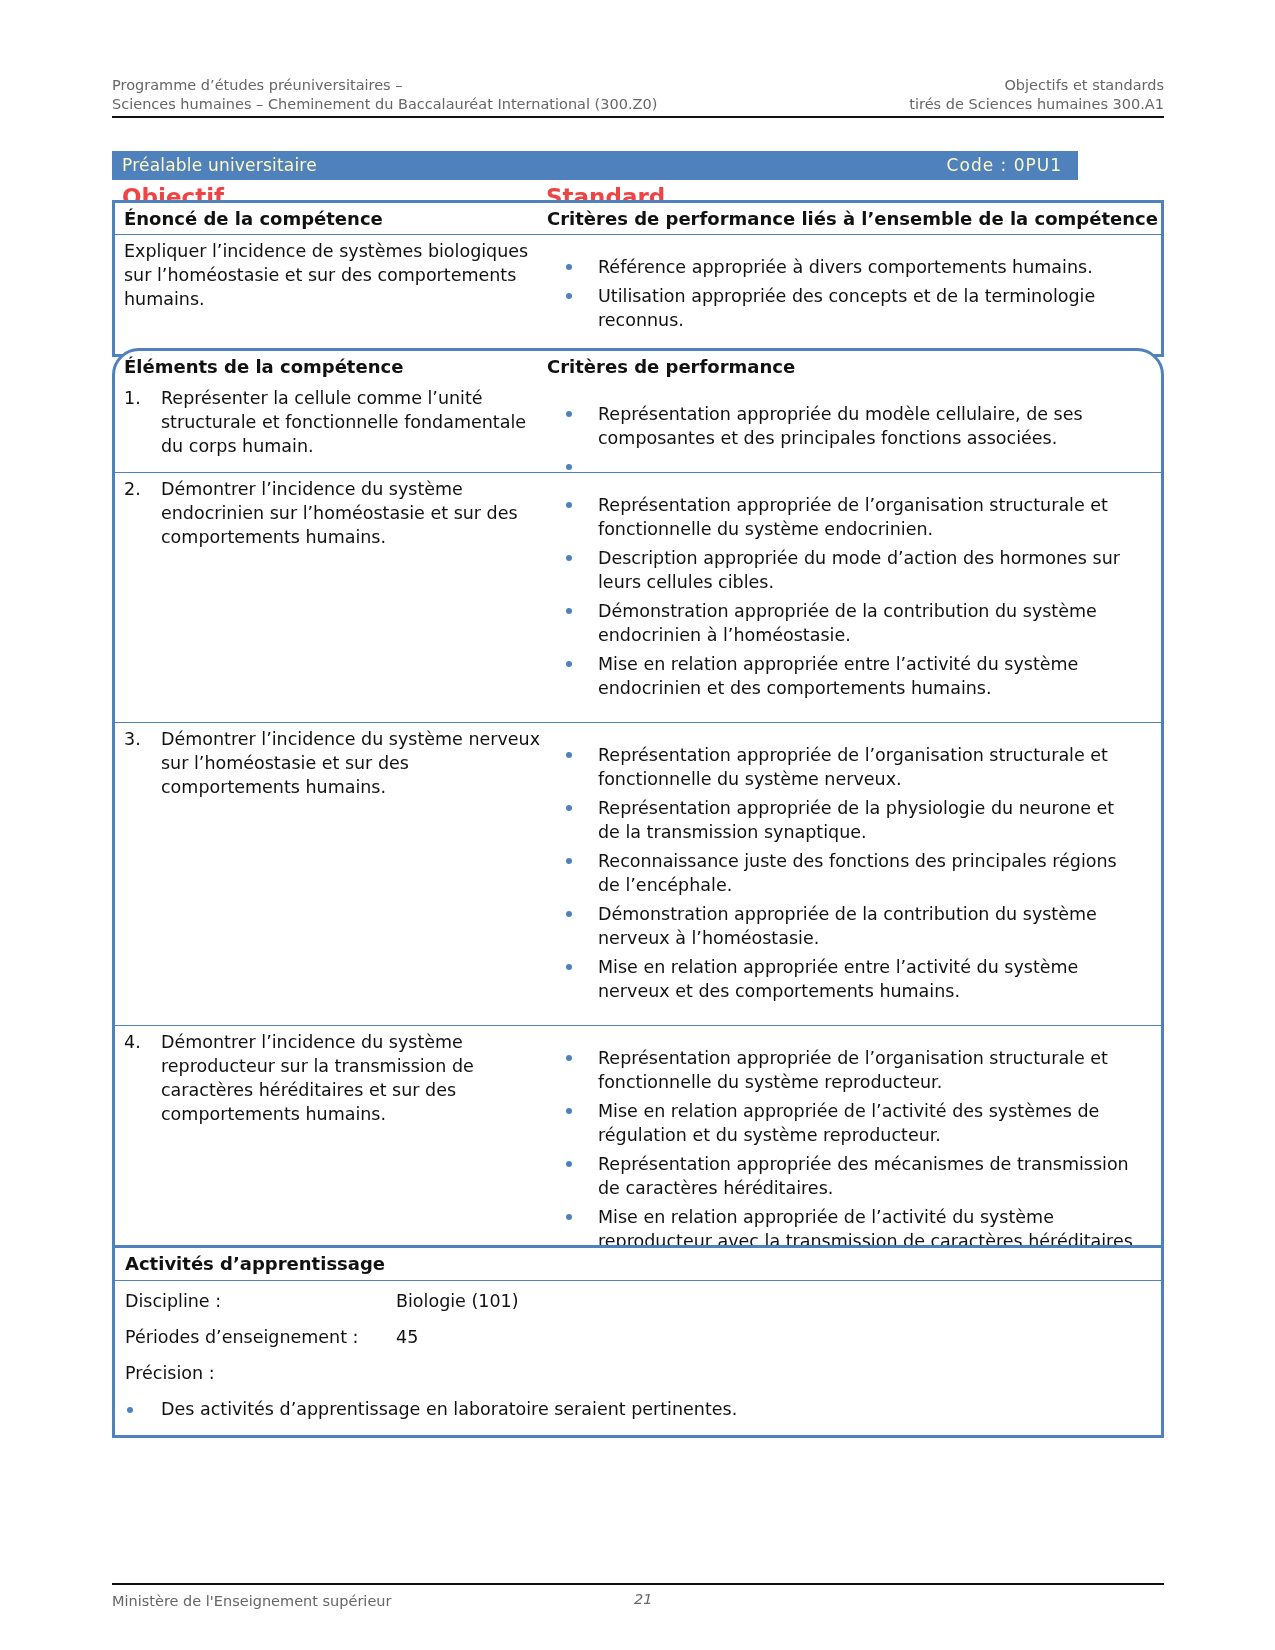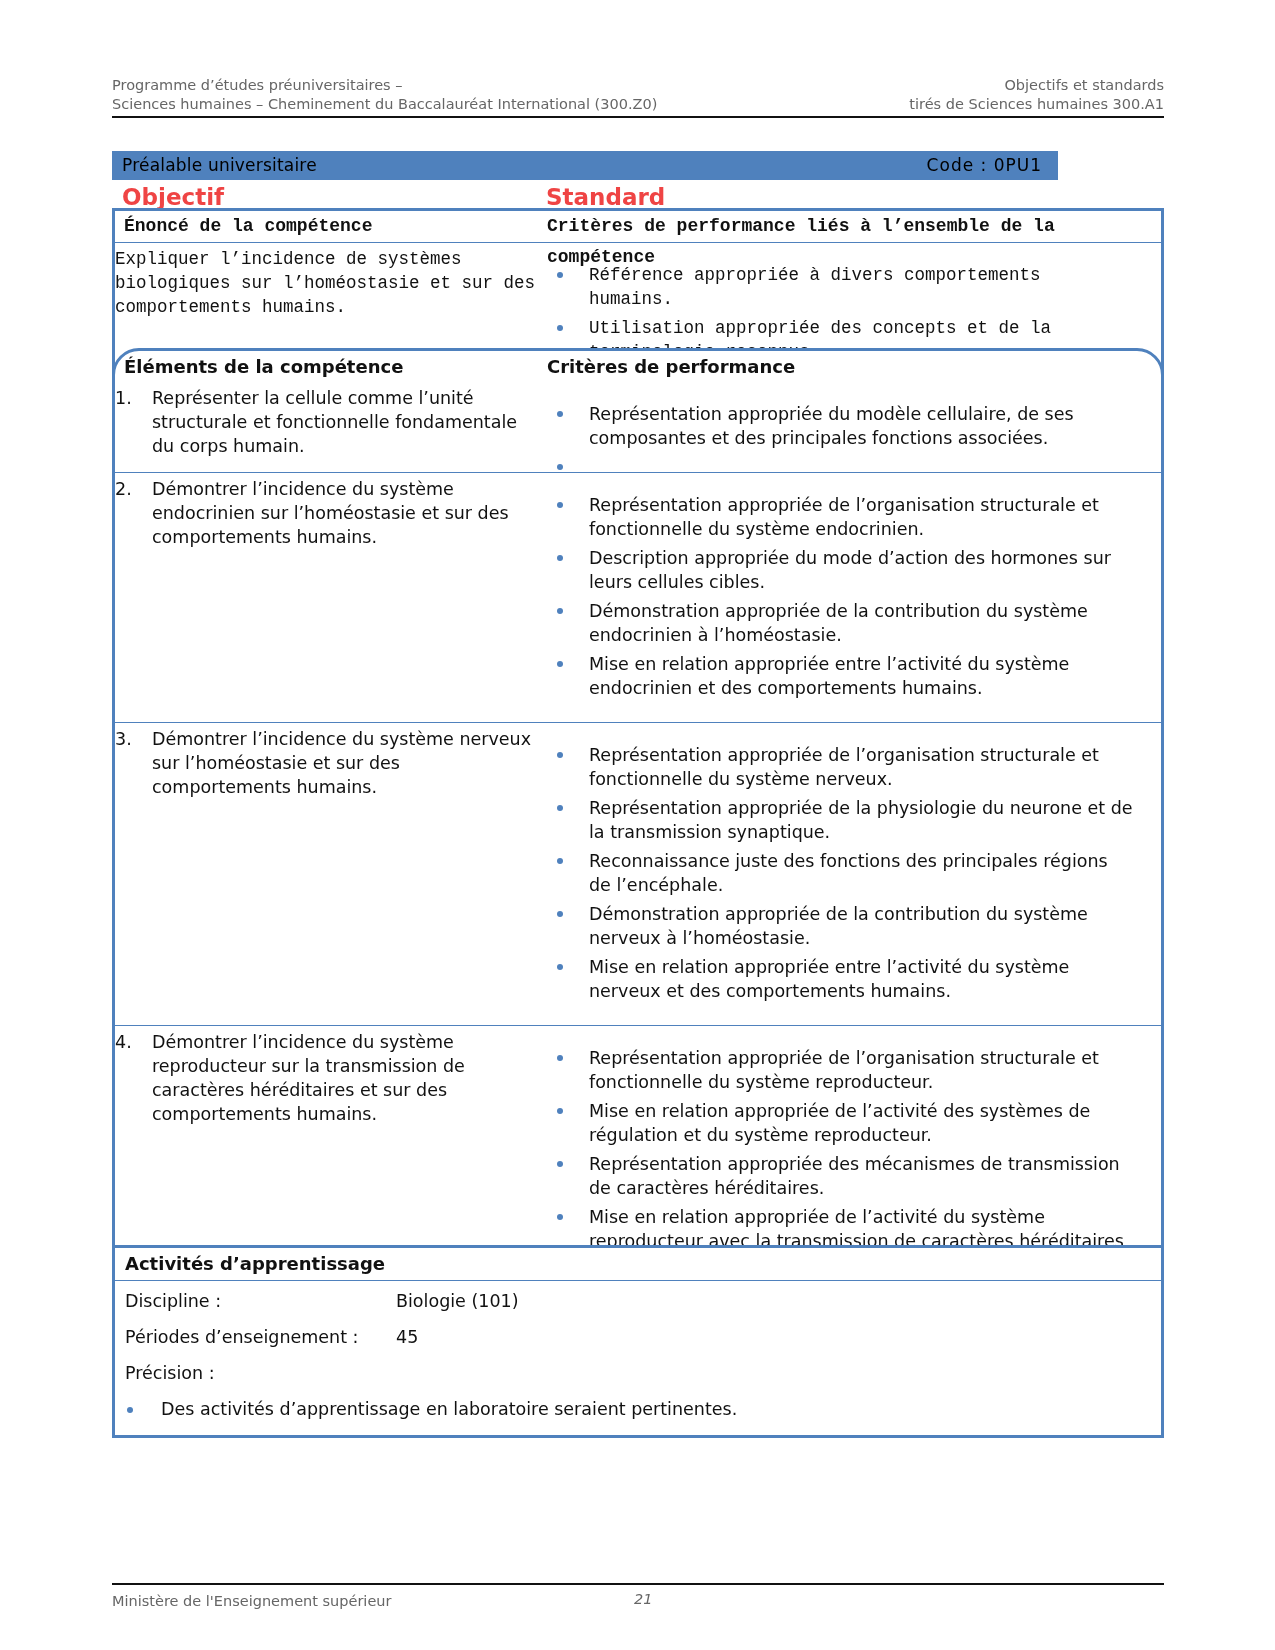--- a/index.html
+++ b/index.html
@@ -7,36 +7,36 @@
          font-family: "DejaVu Sans", sans-serif; color: #111; }
   .hdr { position: absolute; top: 76px; left: 112px; width: 1052px; height: 40px;
          border-bottom: 2px solid #111; font-size: 14.5px; color: #666; line-height: 19px; }
   .hdr .l { position: absolute; left: 0; top: 0; }
   .hdr .r { position: absolute; right: 0; top: 0; text-align: right; }
   .ftr { position: absolute; top: 1583px; left: 112px; width: 1052px; border-top: 2px solid #111;
          font-size: 14.5px; color: #666; padding-top: 8px; }
   .ftr .pg { position: absolute; left: 522px; top: 6px; font-style: italic; }
 
   .bar { position: absolute; left: 112px; top: 151px; width: 946px; height: 29px; background: #4f81bd;
-         color: #000000; font-size: 17px; line-height: 29px; }
+         color: #fef9c3; font-size: 17px; line-height: 29px; padding-left: 20px; }
   .bar .l { position: absolute; left: 10px; letter-spacing: 0.2px; }
   .bar .r { position: absolute; right: 16px; letter-spacing: 1px; }
 
   .heads { position: absolute; top: 184px; left: 112px; width: 1050px; height: 30px; }
   .heads span { position: absolute; top: 0; font-size: 23px; font-weight: bold; color: #ef4444; }
   .heads .h1 { left: 10px; } .heads .h2 { left: 434px; }
 
   .box { position: absolute; left: 112px; width: 1046px; border: 3px solid #4f81bd; background: #fff; }
   .row { position: relative; border-top: 1px solid #4f81bd; }
   .row:first-child { border-top: none; }
   .row.head { height: 31px; }
   .row.head .c1, .row.head .c2 { font-weight: bold; font-size: 18px; line-height: 31px; position: absolute; top: 0; }
   .row.head .c1 { left: 9px; } .row.head .c2 { left: 432px; }
   .cols { display: flex; }
-  .colL { width: 423px; padding: 4px 0 8px 0; font-size: 17.5px; line-height: 24px; }
+  .colL { width: 423px; padding: 4px 0 8px 9px; font-size: 17.5px; line-height: 24px; }
   .colR { flex: 1; padding: 4px 10px 6px 0; font-size: 17.5px; line-height: 24px; }
   .elem { display: flex; }
   .elem .num { width: 37px; flex: none; }
   ul.crit { list-style: none; margin: 16px; padding: 0; }
   ul.crit li { position: relative; padding-left: 35px; margin-bottom: 5px; }
   ul.crit li .dot { position: absolute; left: 3px; top: 9px; width: 6px; height: 6px; border-radius: 50%; background: #4f81bd; }
 
   .act .row.head .c1 { font-weight: bold; font-size: 18px; line-height: 32px; left: 10px; }
   .act .row.head { height: 32px; }
   .act .kv { position: relative; height: 36px; font-size: 17.5px; line-height: 36px; }
@@ -62,21 +62,21 @@
 <div class="bar">
   <span class="l">Préalable universitaire</span>
   <span class="r">Code : 0PU1</span>
 </div>
 
 <div class="heads">
   <span class="h1">Objectif</span>
   <span class="h2">Standard</span>
 </div>
 
-<div class="box" style="top:208px;font-family:Liberation Mono, monospace;">
+<div class="box" style="top:200px;">
   <div class="row head">
     <span class="c1">Énoncé de la compétence</span>
     <span class="c2">Critères de performance liés à l’ensemble de la compétence</span>
   </div>
   <div class="row cols">
     <div class="colL">Expliquer l’incidence de systèmes biologiques sur l’homéostasie et sur des comportements humains.</div>
     <div class="colR">
         <ul class="crit" id="comp-crit">
           <li><span class="dot"></span><span>Référence appropriée à divers comportements humains.</span></li>
           <li><span class="dot"></span><span>Utilisation appropriée des concepts et de la terminologie reconnus.</span></li>

